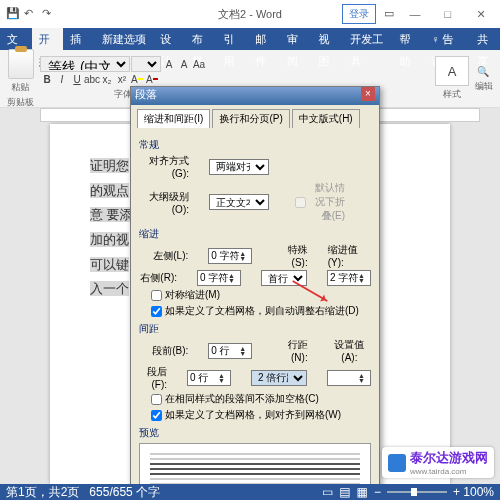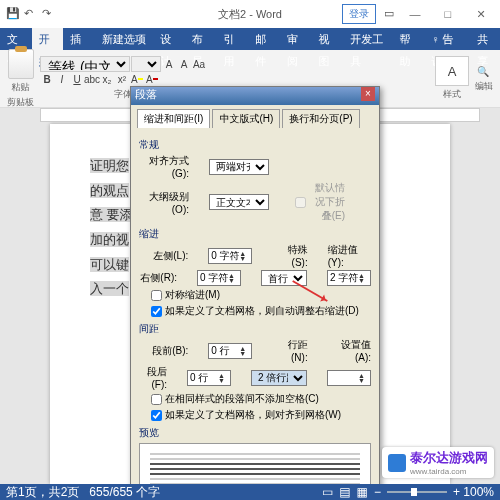--- a/index.html
+++ b/index.html
@@ -159,22 +159,22 @@
   </div>
 </div>
 
 <div class="dialog">
   <div class="dialog-title">
     <span>段落</span>
     <span class="x">×</span>
   </div>
   <div class="dialog-tabs">
     <div class="dtab active">缩进和间距(I)</div>
+    <div class="dtab">换行和分页(P)</div>
     <div class="dtab">中文版式(H)</div>
-    <div class="dtab">换行和分页(P)</div>
   </div>
   <div class="dialog-body">
     <div class="section-label">常规</div>
     <div class="row">
       <label>对齐方式(G):</label>
       <select class="sel"><option>两端对齐</option></select>
     </div>
     <div class="row">
       <label>大纲级别(O):</label>
       <select class="sel"><option>正文文本</option></select>
@@ -216,21 +216,21 @@
       </label>
 
     <div class="section-label">间距</div>
     <div class="row">
       <label>段前(B):</label>
       <div class="spin">
           <input value="0 行" style="">
           <span class="ud">▲<br>▼</span>
         </div>
       <label style="width:36px">行距(N):</label>
-      <label style="width:44px;text-align:right">设置值(A):</label>
+      <label style="width:44px;text-align:center">设置值(A):</label>
     </div>
     <div class="row">
       <label>段后(F):</label>
       <div class="spin">
           <input value="0 行" style="">
           <span class="ud">▲<br>▼</span>
         </div>
       <select class="sel" style="width:56px;background:#cde"><option>2 倍行距</option></select>
       <div class="spin">
           <input value="" style="">

